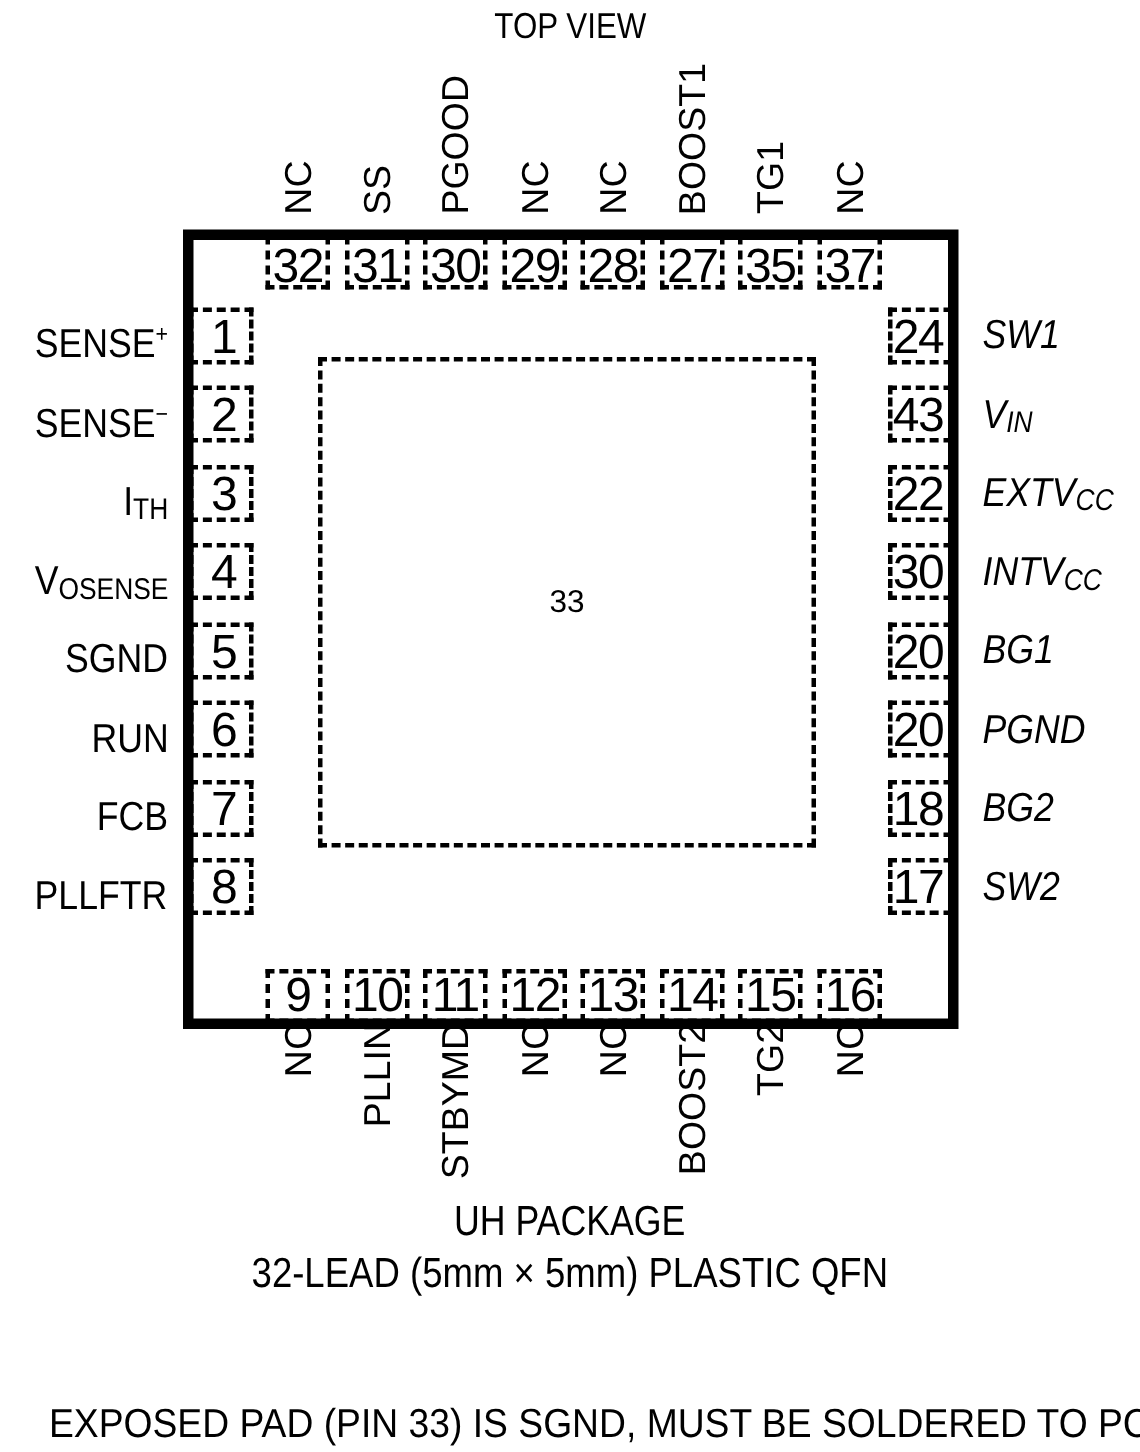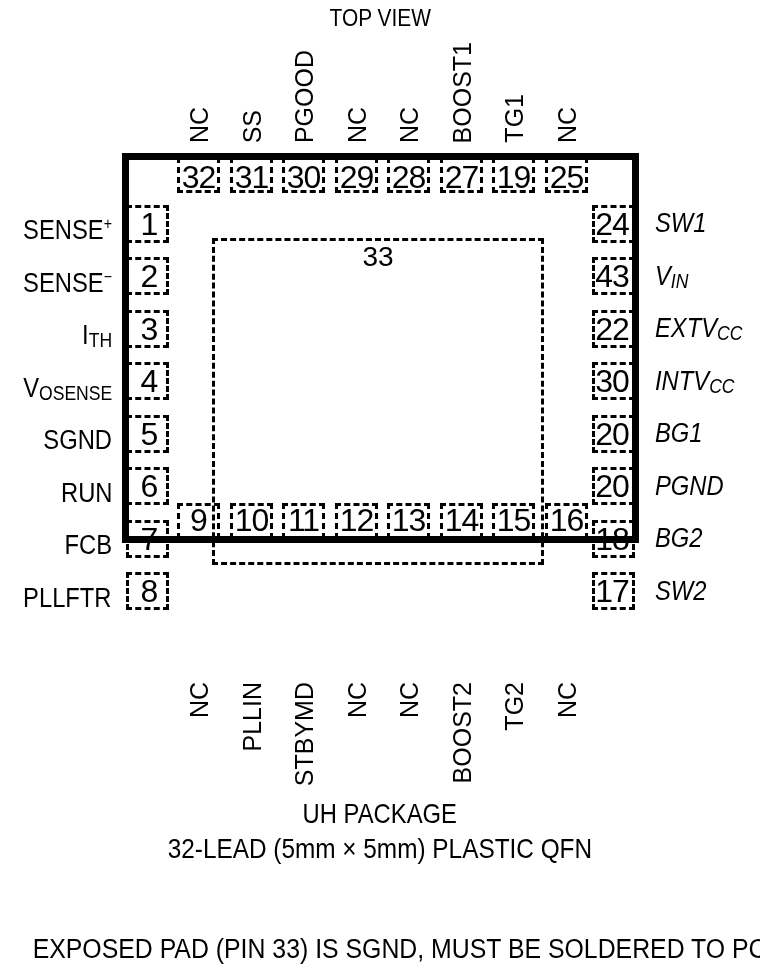--- a/index.html
+++ b/index.html
@@ -7,39 +7,39 @@
   .page{
     position:relative;
     width:760px;height:968px;
     background:var(--bg);
     color:var(--ink);
     font-family:"Liberation Sans",sans-serif;
     overflow:hidden;
   }
   
   .pkg{
-    position:absolute;left:122px;top:153px;width:517px;height:390px;
+    position:absolute;left:122px;top:153px;width:517px;height:533px;
     border:7px solid var(--ink);box-sizing:border-box;
   }
   
   .pin{
     position:absolute;border:3px dashed var(--ink);box-sizing:border-box;
     display:flex;align-items:center;justify-content:center;
     font-size:32px;line-height:1;letter-spacing:-1px;
   }
   .pt{top:-3px;width:43px;height:36px;padding-top:3px;}
   .pb{bottom:-3px;width:43px;height:36px;padding-bottom:3px;}
   .pl{left:-3px;width:43px;height:38px;padding-left:3px;}
   .pr{right:-3px;width:43px;height:38px;padding-right:3px;}
   
   .pad{
     position:absolute;left:83px;top:78px;width:332px;height:327px;
     border:3px dashed var(--ink);box-sizing:border-box;
-    display:flex;align-items:flex-start;justify-content:center;
-    font-size:28px;
+    display:flex;align-items:center;justify-content:center;
+    font-size:21px;
   }
   
   .hlab{position:absolute;height:34px;line-height:34px;font-size:27px;white-space:nowrap;}
   .hleft{right:648px;text-align:right;}
   .hright{left:655px;text-align:left;font-style:italic;}
   
   .vlab{
     position:absolute;writing-mode:vertical-rl;transform:rotate(180deg);
     font-size:25px;line-height:30px;white-space:nowrap;
   }
@@ -86,24 +86,24 @@
     <div class="pin pt" style="left:206px">
         <span>29</span>
       </div>
     <div class="pin pt" style="left:258px">
         <span>28</span>
       </div>
     <div class="pin pt" style="left:311px">
         <span>27</span>
       </div>
     <div class="pin pt" style="left:363px">
-        <span>19</span>
+        <span>35</span>
       </div>
     <div class="pin pt" style="left:416px">
-        <span>25</span>
+        <span>37</span>
       </div>
 
     <div class="pin pl" style="top:45px">
         <span>1</span>
       </div>
     <div class="pin pl" style="top:97px">
         <span>2</span>
       </div>
     <div class="pin pl" style="top:150px">
         <span>3</span>

